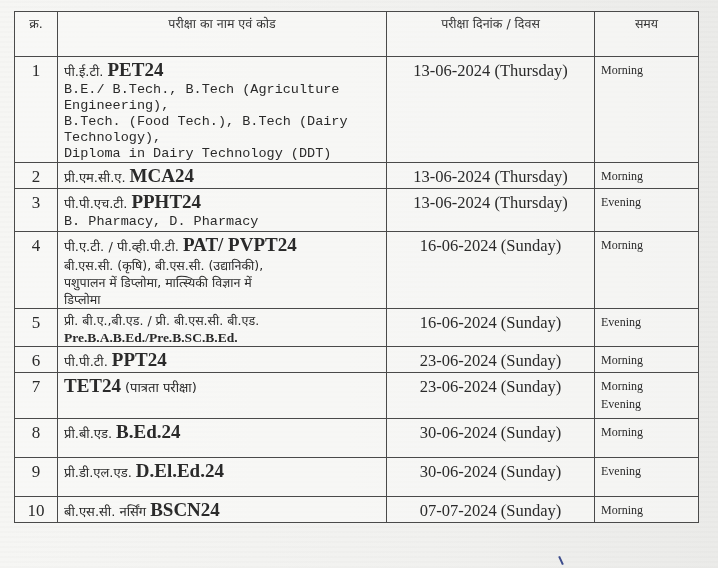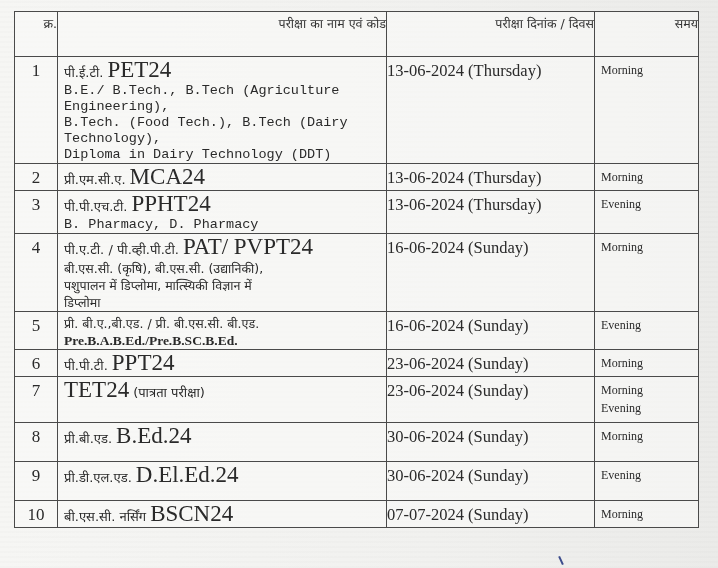--- a/index.html
+++ b/index.html
@@ -29,30 +29,30 @@
     border:1.5px solid #4a4a4a;
     vertical-align:top;
     padding:0;
     font-weight:normal;
   }
   col.c-sno { width:43px; }
   col.c-name { width:329px; }
   col.c-date { width:208px; }
   col.c-time { width:104px; }
 
-  th { font-family:"DejaVu Sans",sans-serif; font-size:12.5px; text-align:right; padding-top:3px !important; color:#333; }
+  th { font-family:"DejaVu Sans",sans-serif; font-size:12.5px; text-align:center; padding-top:3px !important; color:#333; }
   th.h-sno { }
 
   td.sno { text-align:center; font-size:17px; padding-top:4px !important; }
   td.name { padding:3px 0 0 6px !important; }
-  td.date { text-align:left; font-size:16.5px; padding-top:4px !important; }
+  td.date { text-align:center; font-size:16.5px; padding-top:4px !important; }
   td.time { font-size:12px; padding:4px 0 0 6px !important; line-height:18px;margin-left:16px; }
 
   .hi { font-family:"DejaVu Sans",sans-serif; font-size:13px;text-align:right; }
-  .code { font-family:"Liberation Serif",serif; font-weight:normal; font-size:23px; }
+  .code { font-family:"Liberation Serif",serif; font-weight:bold; font-size:19px; }
   .sub-en { font-family:Liberation Mono, monospace; font-size:13.5px; line-height:16px; display:block; }
   .sub-en-b { font-family:"Liberation Serif",serif; font-size:13.5px; font-weight:bold; line-height:16px; display:block; }
   .sub-hi { font-family:"DejaVu Sans",sans-serif; font-size:12.5px; line-height:17px; display:block; }
   .line1 { line-height:20px; display:block; }
   .pad-top { padding-top:22px !important; }
   .mark { position:absolute; left:560px; top:556px; width:2px; height:9px; background:#3c4c8c; transform:rotate(-25deg); z-index:1; }
 </style>
 </head>
 <body>
 

